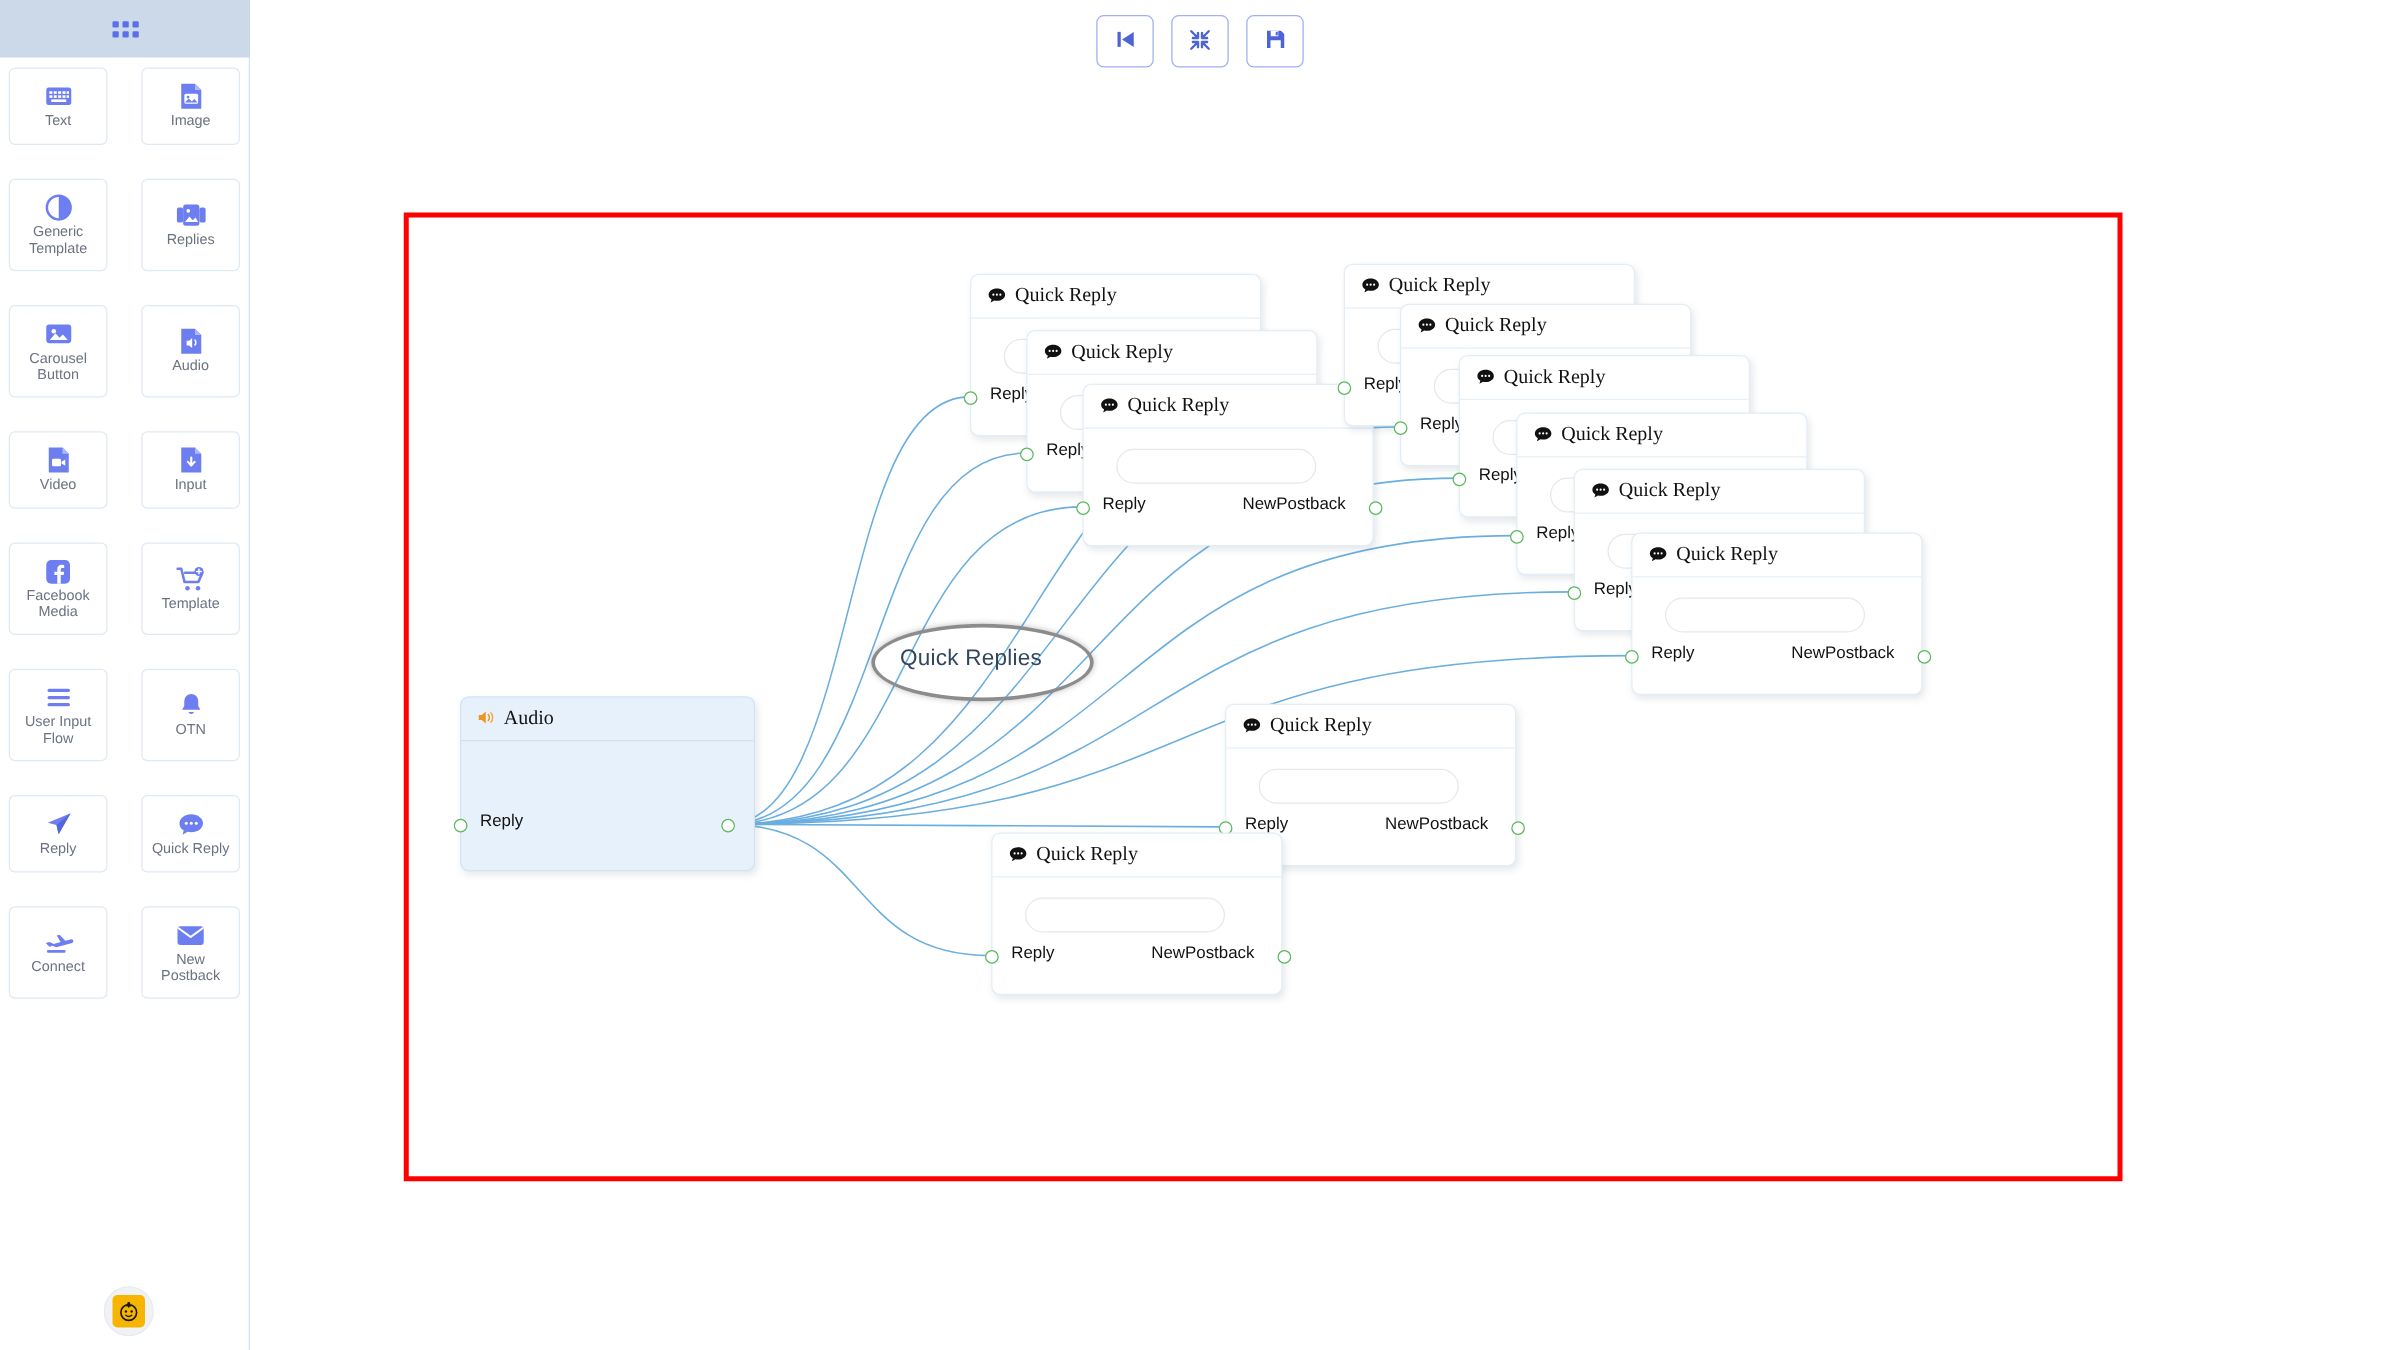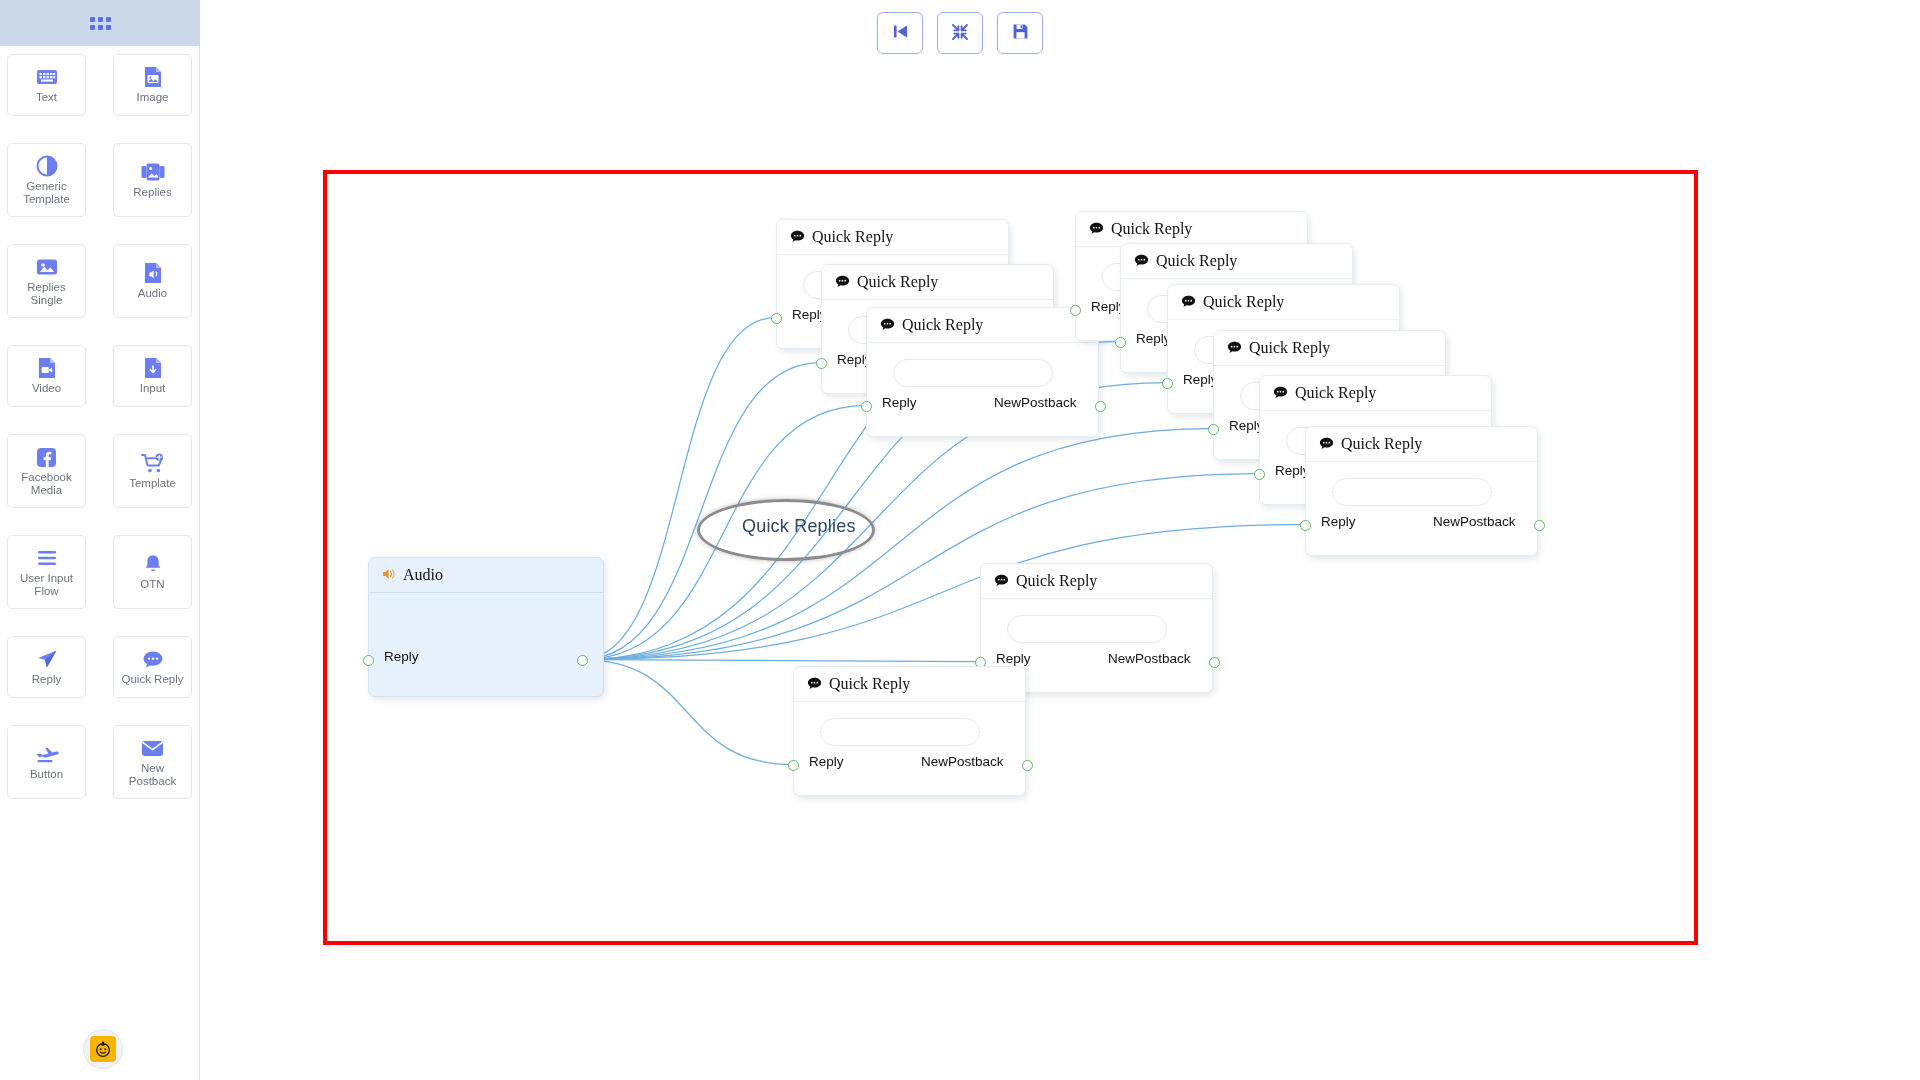--- a/index.html
+++ b/index.html
@@ -141,21 +141,21 @@
     position: absolute;
     left: 370px; top: 325px;
     width: 178px; height: 62px;
     border: 3px solid #8c8c8c;
     border-radius: 50%;
     background: transparent;
     box-shadow: 0 0 5px rgba(0,0,0,0.25);
     pointer-events: none;
   }
   #qr-ellipse-label {
-    position:absolute; left: 415px; top: 342px;
+    position:absolute; left: 393px; top: 342px;
     font-size: 18px; color: #31465e;
     font-family: "Liberation Sans", sans-serif;
     letter-spacing: .2px;
   }
   .chat-ico { font-size: 13px; line-height: 1; }
 </style>
 </head>
 <body>
 
 <div id="app">
@@ -233,21 +233,21 @@
       </div>
 
       <div class="pal-item tall">
         <span class="pal-icon">
           <svg width="24" height="20" viewBox="0 0 24 20">
               <rect x="2" y="2.5" width="20" height="15" rx="2.5" fill="#6d7ff0"></rect>
               <circle cx="8" cy="8" r="1.8" fill="#fff"></circle>
               <path d="M4.8 15l4.6-5.4 3.2 3.6 2.7-2.7 3.9 4.5z" fill="#fff"></path>
             </svg>
         </span>
-        <span class="pal-label">Replies Single</span>
+        <span class="pal-label">Carousel Button</span>
       </div>
 
       <div class="pal-item tall">
         <span class="pal-icon">
           <svg width="20" height="22" viewBox="0 0 20 22">
               <path d="M2 1h11l5 5v15H2z" fill="#6d7ff0"></path>
               <path d="M13 1l5 5h-5z" fill="#aeb9f7"></path>
               <path d="M6.3 10.5h2l2.4-2.1v8l-2.4-2.1h-2z" fill="#fff"></path>
               <path d="M13 10c.9.9.9 3 0 3.9" stroke="#fff" stroke-width="1.2" fill="none" stroke-linecap="round"></path>
             </svg>
@@ -348,21 +348,21 @@
         <span class="pal-label">Quick Reply</span>
       </div>
 
       <div class="pal-item tall">
         <span class="pal-icon">
           <svg width="24" height="19" viewBox="0 0 24 19">
               <path d="M1.6 9.4l3.1-.9 3.2 1.6 5.6-1.5-3.1-5.3 2.2-.6 4.7 4.9 4-1.1c1.2-.3 2.2.2 2.4 1.1.2.9-.5 1.7-1.7 2l-12 3.2-2.9-1.2-2.6.7z" fill="#6d7ff0"></path>
               <rect x="2.5" y="15" width="15" height="2.2" rx="1.1" fill="#6d7ff0"></rect>
             </svg>
         </span>
-        <span class="pal-label">Button</span>
+        <span class="pal-label">Connect</span>
       </div>
 
       <div class="pal-item tall">
         <span class="pal-icon">
           <svg width="23" height="17" viewBox="0 0 23 17">
               <rect x="1" y="1" width="21" height="15" rx="2.4" fill="#6d7ff0"></rect>
               <path d="M1.9 2.6l9.6 7 9.6-7" stroke="#fff" stroke-width="1.7" fill="none" stroke-linecap="round" stroke-linejoin="round"></path>
             </svg>
         </span>
         <span class="pal-label">New Postback</span>

